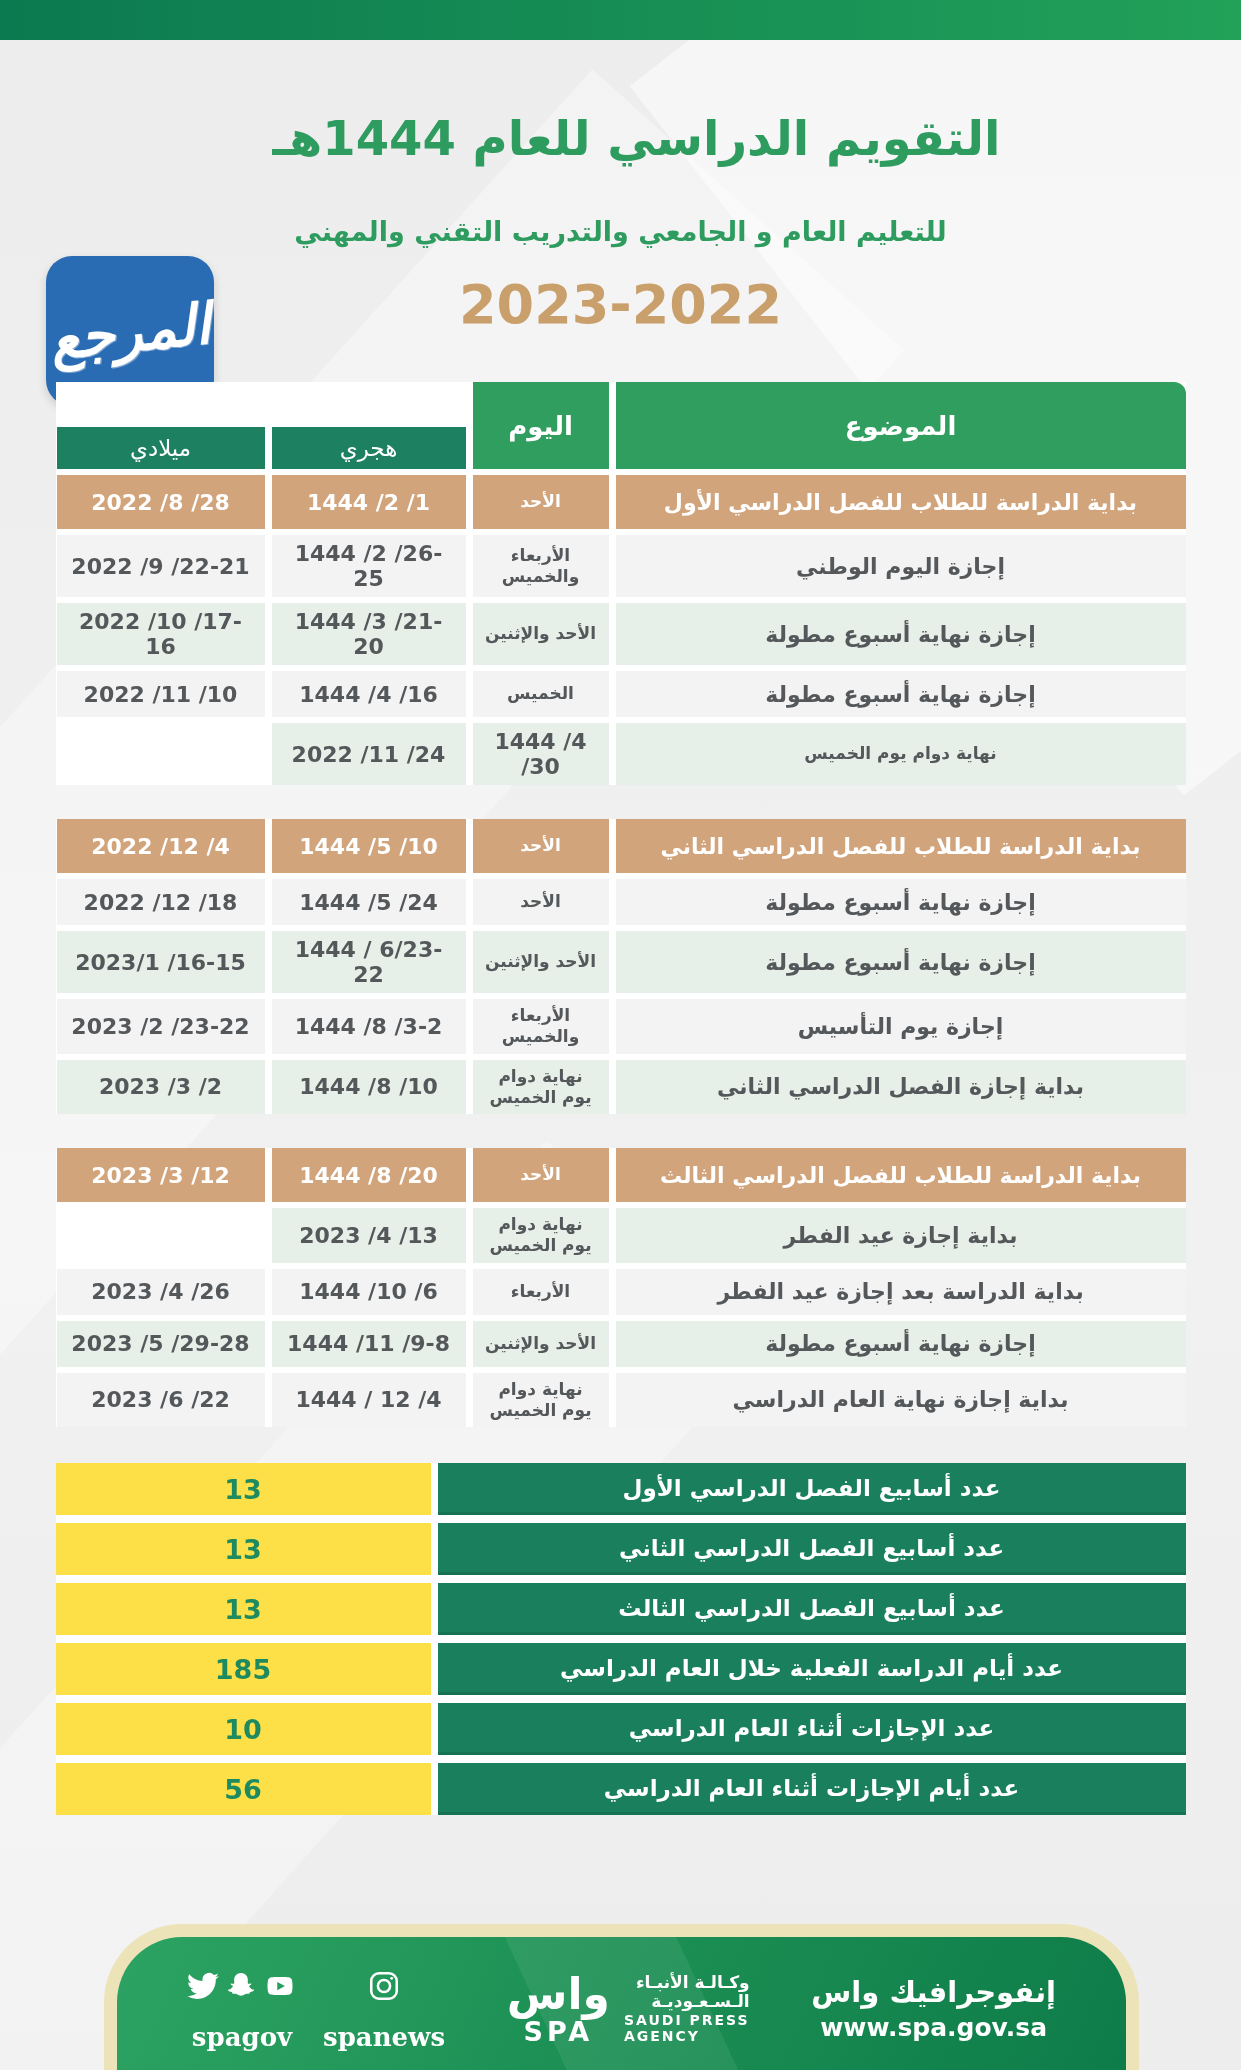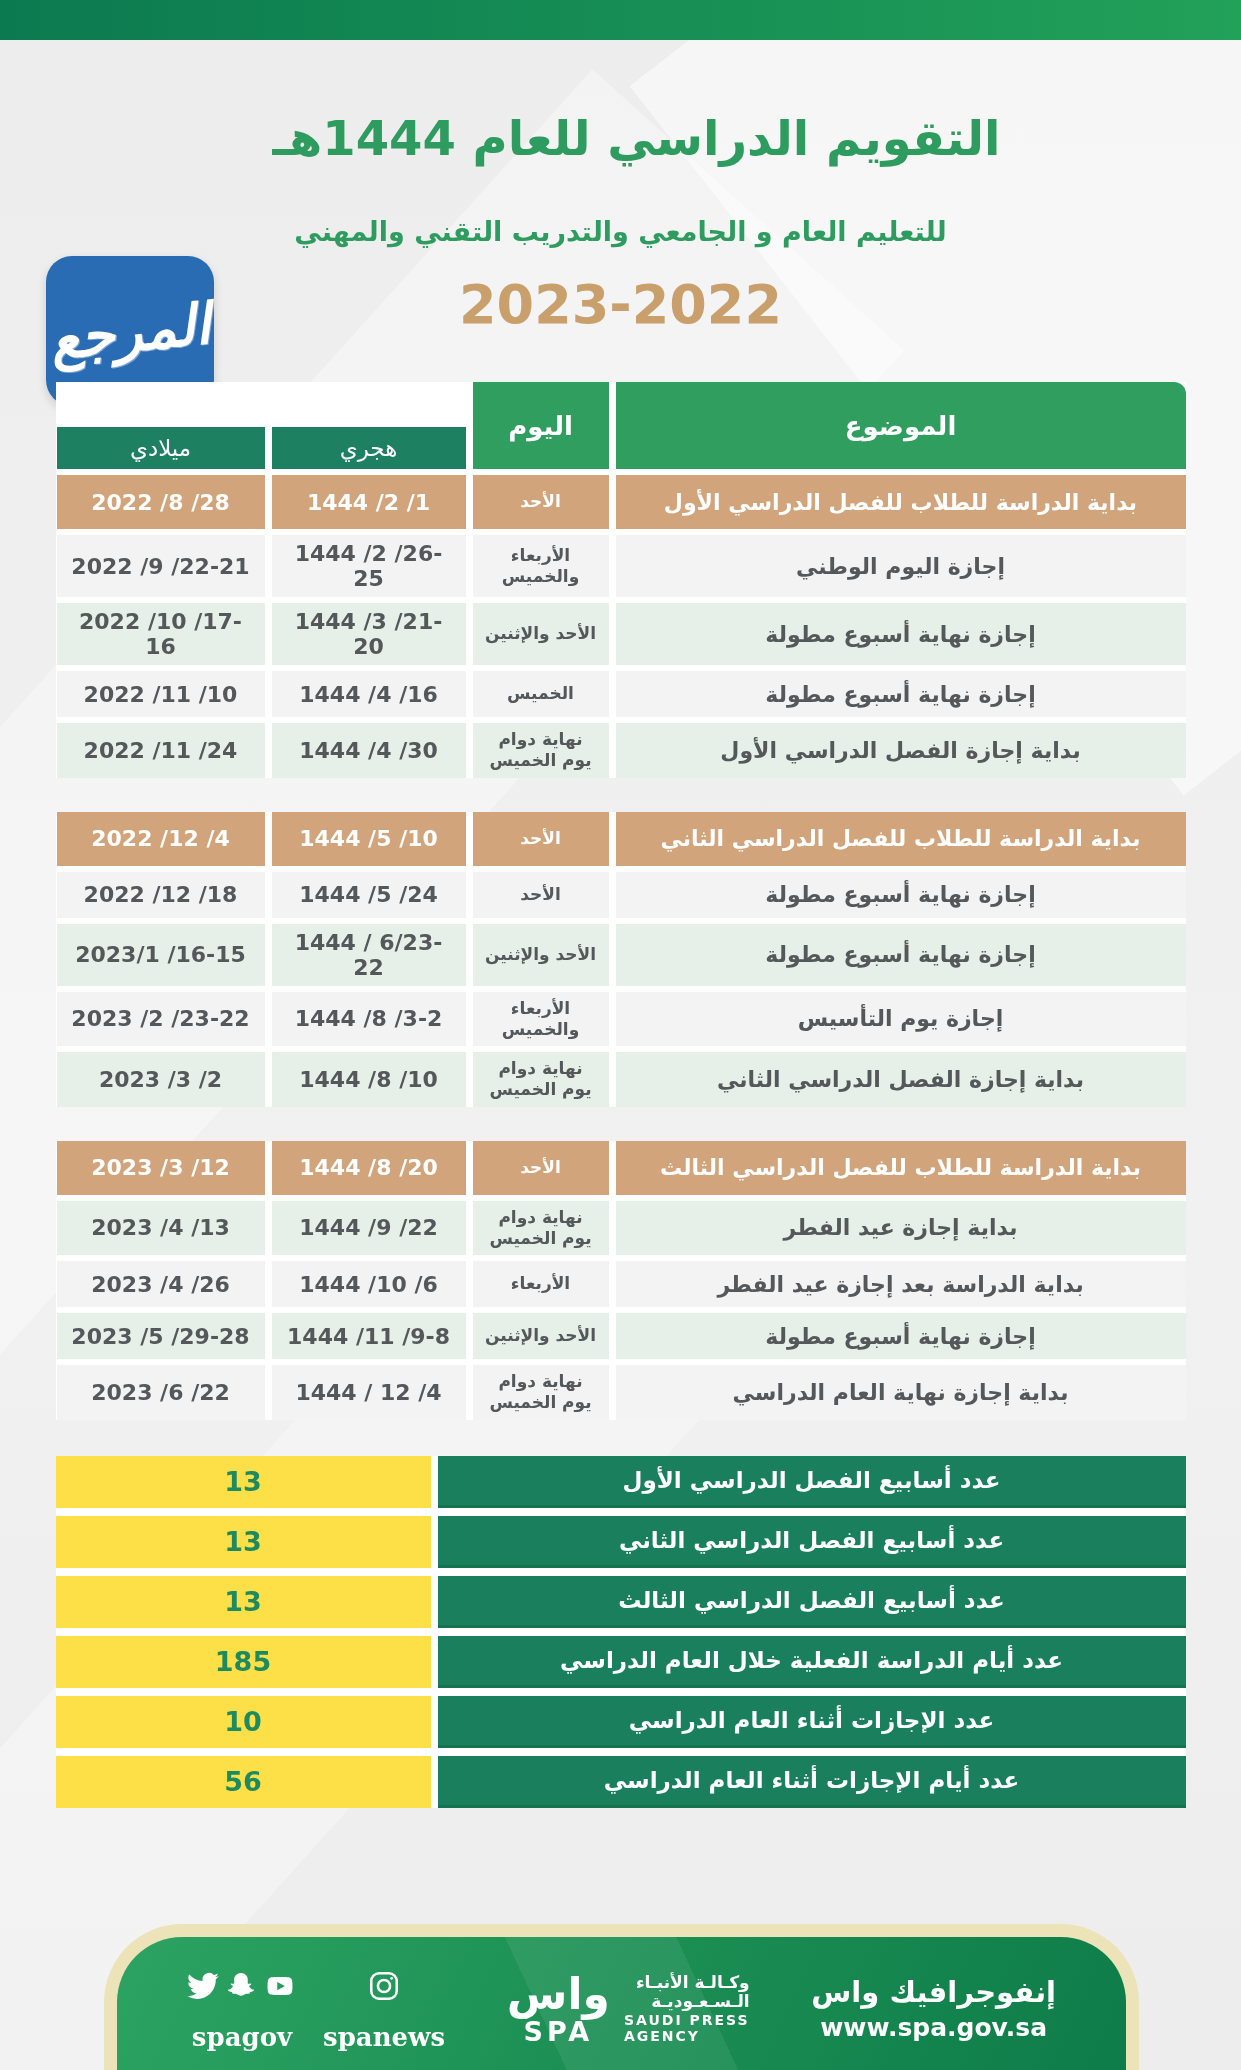--- a/index.html
+++ b/index.html
@@ -171,21 +171,20 @@
     <div class="cell c-subject">إجازة نهاية أسبوع مطولة</div>
     <div class="cell c-day">الخميس</div>
     <div class="cell c-hijri">
             <span dir="ltr">1444 /4 /16</span>
           </div>
     <div class="cell c-greg">
             <span dir="ltr">2022 /11 /10</span>
           </div>
   </div>
         <div class="row tone-mint">
-    <div class="cell c-subject">بداية إجازة الفصل الدراسي الأول</div>
     <div class="cell c-day">نهاية دوام يوم الخميس</div>
     <div class="cell c-hijri">
             <span dir="ltr">1444 /4 /30</span>
           </div>
     <div class="cell c-greg">
             <span dir="ltr">2022 /11 /24</span>
           </div>
   </div>
       </div>
   <div class="section-wrap">
@@ -247,23 +246,20 @@
     <div class="cell c-hijri">
             <span dir="ltr">1444 /8 /20</span>
           </div>
     <div class="cell c-greg">
             <span dir="ltr">2023 /3 /12</span>
           </div>
   </div>
         <div class="row tone-mint">
     <div class="cell c-subject">بداية إجازة عيد الفطر</div>
     <div class="cell c-day">نهاية دوام يوم الخميس</div>
-    <div class="cell c-hijri">
-            <span dir="ltr">1444 /9 /22</span>
-          </div>
     <div class="cell c-greg">
             <span dir="ltr">2023 /4 /13</span>
           </div>
   </div>
         <div class="row tone-gray">
     <div class="cell c-subject">بداية الدراسة بعد إجازة عيد الفطر</div>
     <div class="cell c-day">الأربعاء</div>
     <div class="cell c-hijri">
             <span dir="ltr">1444 /10 /6</span>
           </div>

